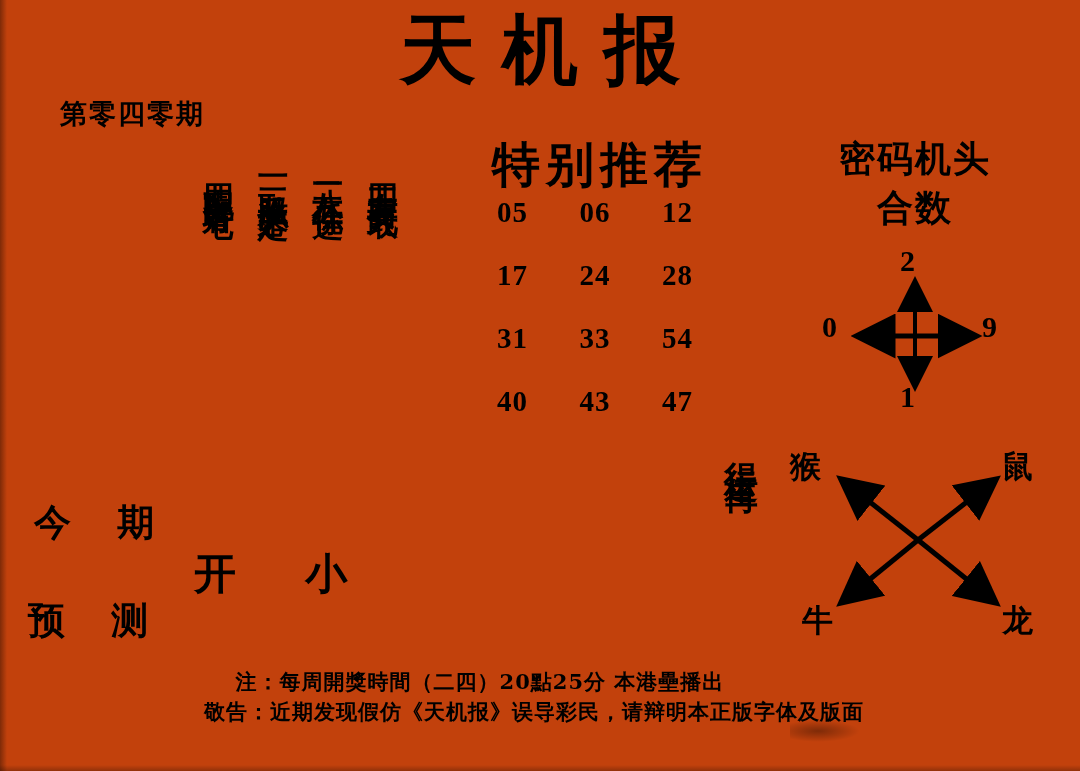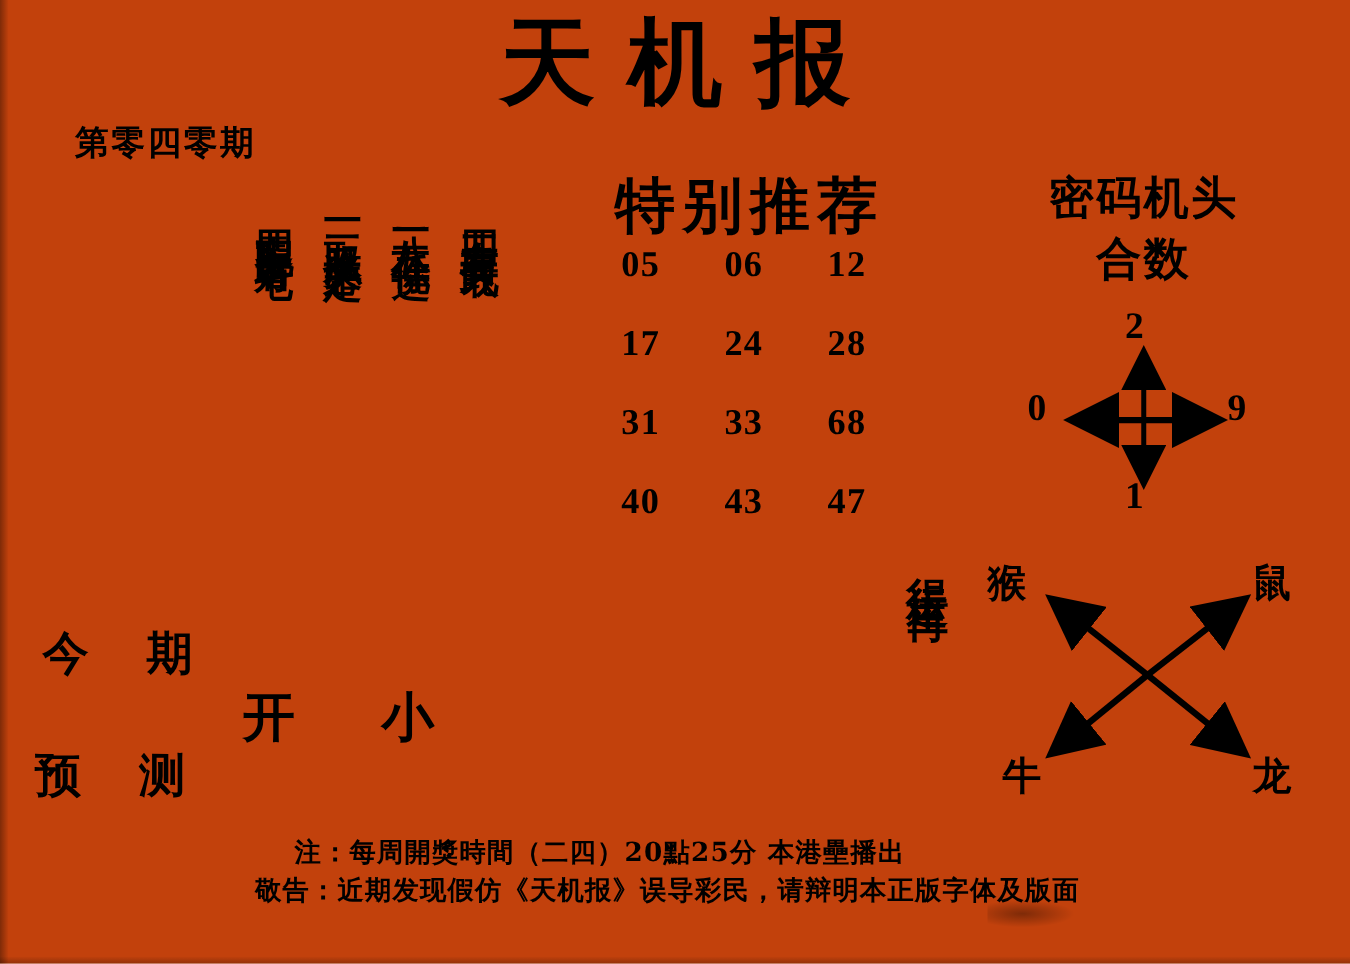--- a/index.html
+++ b/index.html
@@ -263,21 +263,21 @@
       <span class="rec-cell">12</span>
     </div>
     <div class="rec-row">
       <span class="rec-cell">17</span>
       <span class="rec-cell">24</span>
       <span class="rec-cell">28</span>
     </div>
     <div class="rec-row">
       <span class="rec-cell">31</span>
       <span class="rec-cell">33</span>
-      <span class="rec-cell">68</span>
+      <span class="rec-cell">54</span>
     </div>
     <div class="rec-row">
       <span class="rec-cell">40</span>
       <span class="rec-cell">43</span>
       <span class="rec-cell">47</span>
     </div>
   </div>
 
   <div class="code-title">
     <div>密码机头</div>

